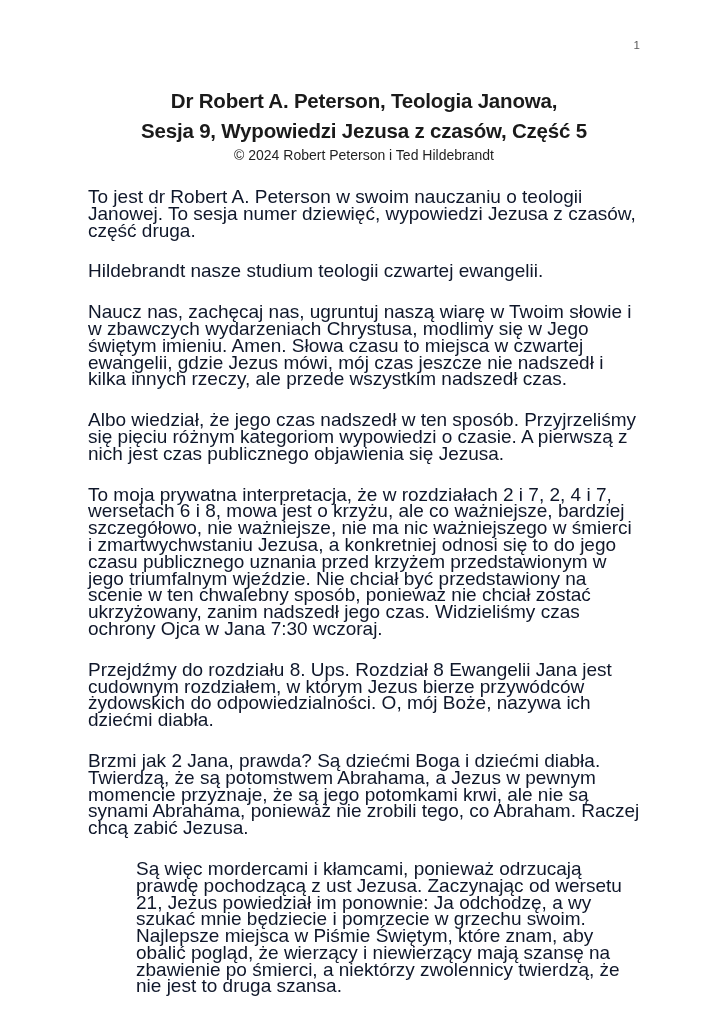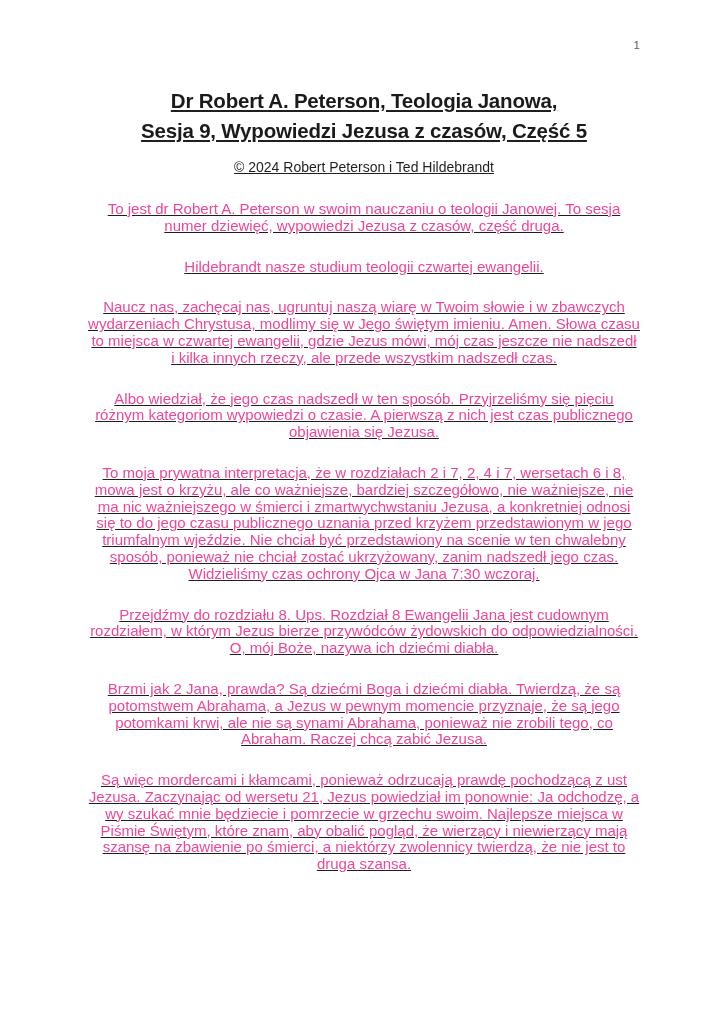--- a/index.html
+++ b/index.html
@@ -24,51 +24,51 @@
       right: 84px;
       font-size: 11.5px;
       line-height: 14px;
       color: #595959;
     }
     .content {
       position: absolute;
       left: 88px;
       top: 86px;
       width: 552px;
-      text-decoration: underline;
     }
     .title {
       margin: 0;
       text-align: center;
       font-size: 20.5px;
       font-weight: bold;
       line-height: 30px;
       color: #1a1a1a;
       letter-spacing: -0.2px;
     }
     .title-line {
       display: block;
     }
     .copyright {
       text-align: center;
       font-size: 14px;
       line-height: 18px;
-      margin-top: 12px;
+      margin-top: 0;
       margin-bottom: 25px;
       color: #1f1f1f;
     }
     .para {
       margin: 0 0 24px 0;
-      font-size: 15px;
+      font-size: 19px;
       line-height: 16.8px;
-      text-align: center;
-      color: #ec4899;
+      text-align: left;
+      color: #0f172a;
     }
     .para:last-child {
       margin-bottom: 0;
+      margin-left: 48px;
     }
   </style>
 </head>
 <body>
 
 <div class="page">
 
   <div class="page-number">1</div>
 
   <div class="content">

